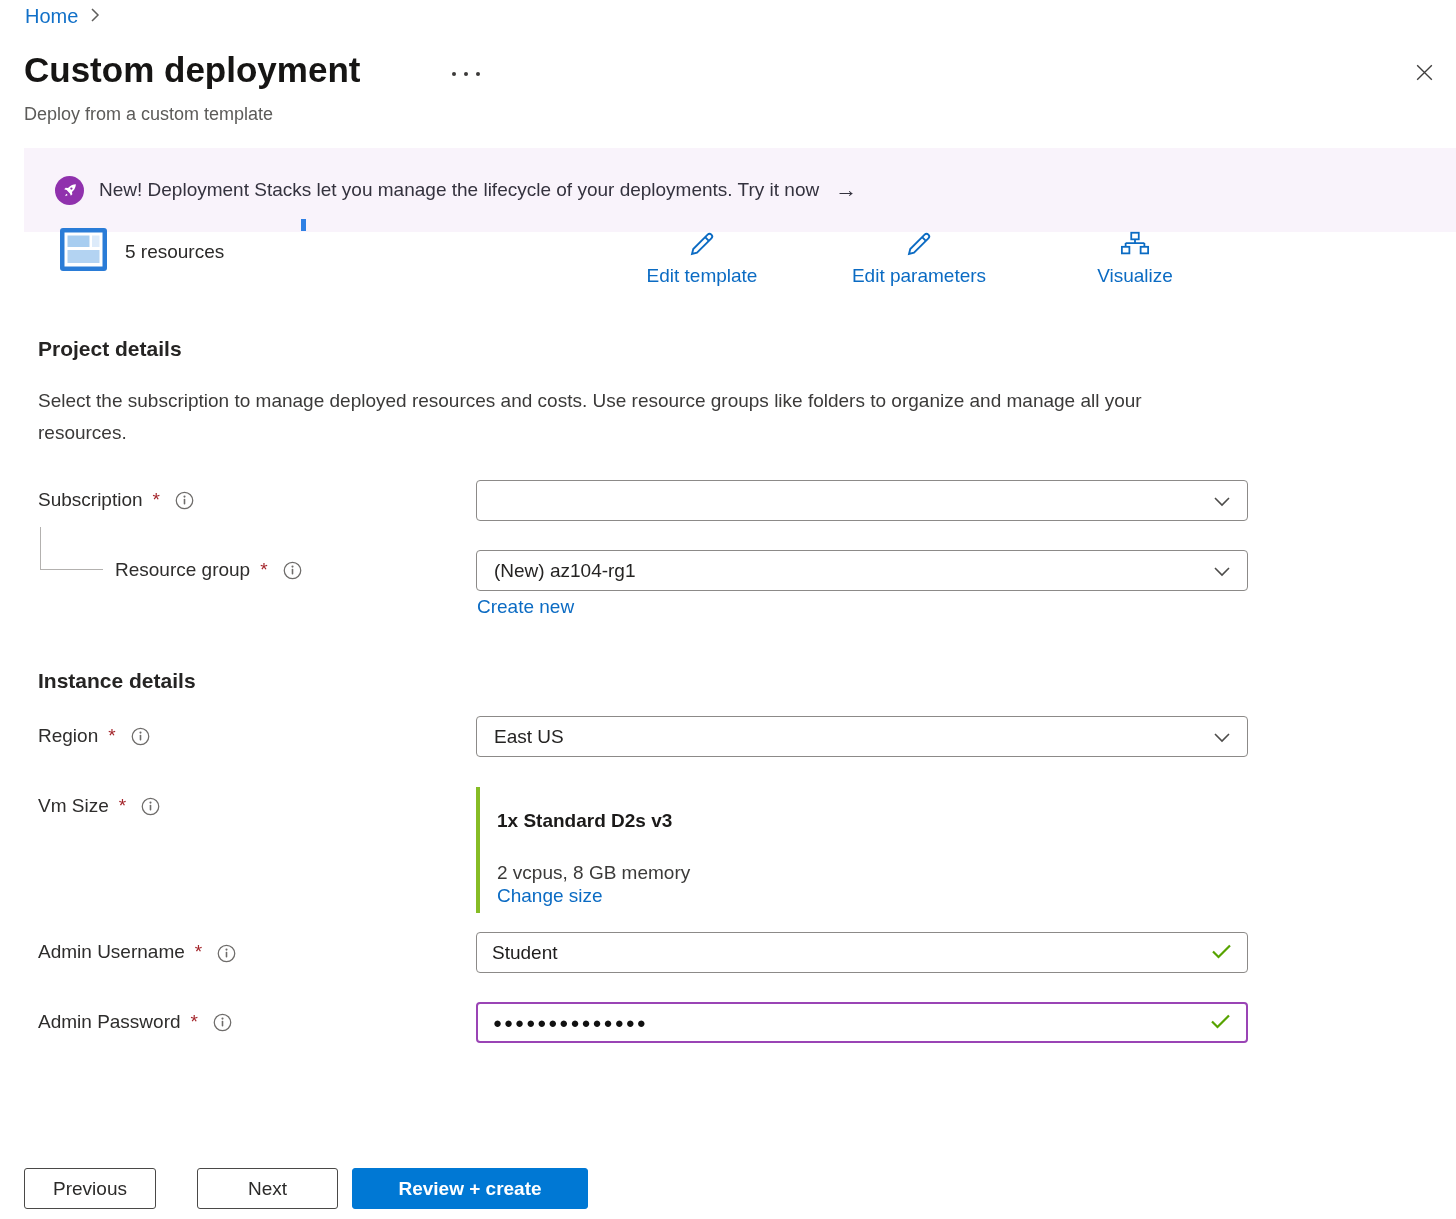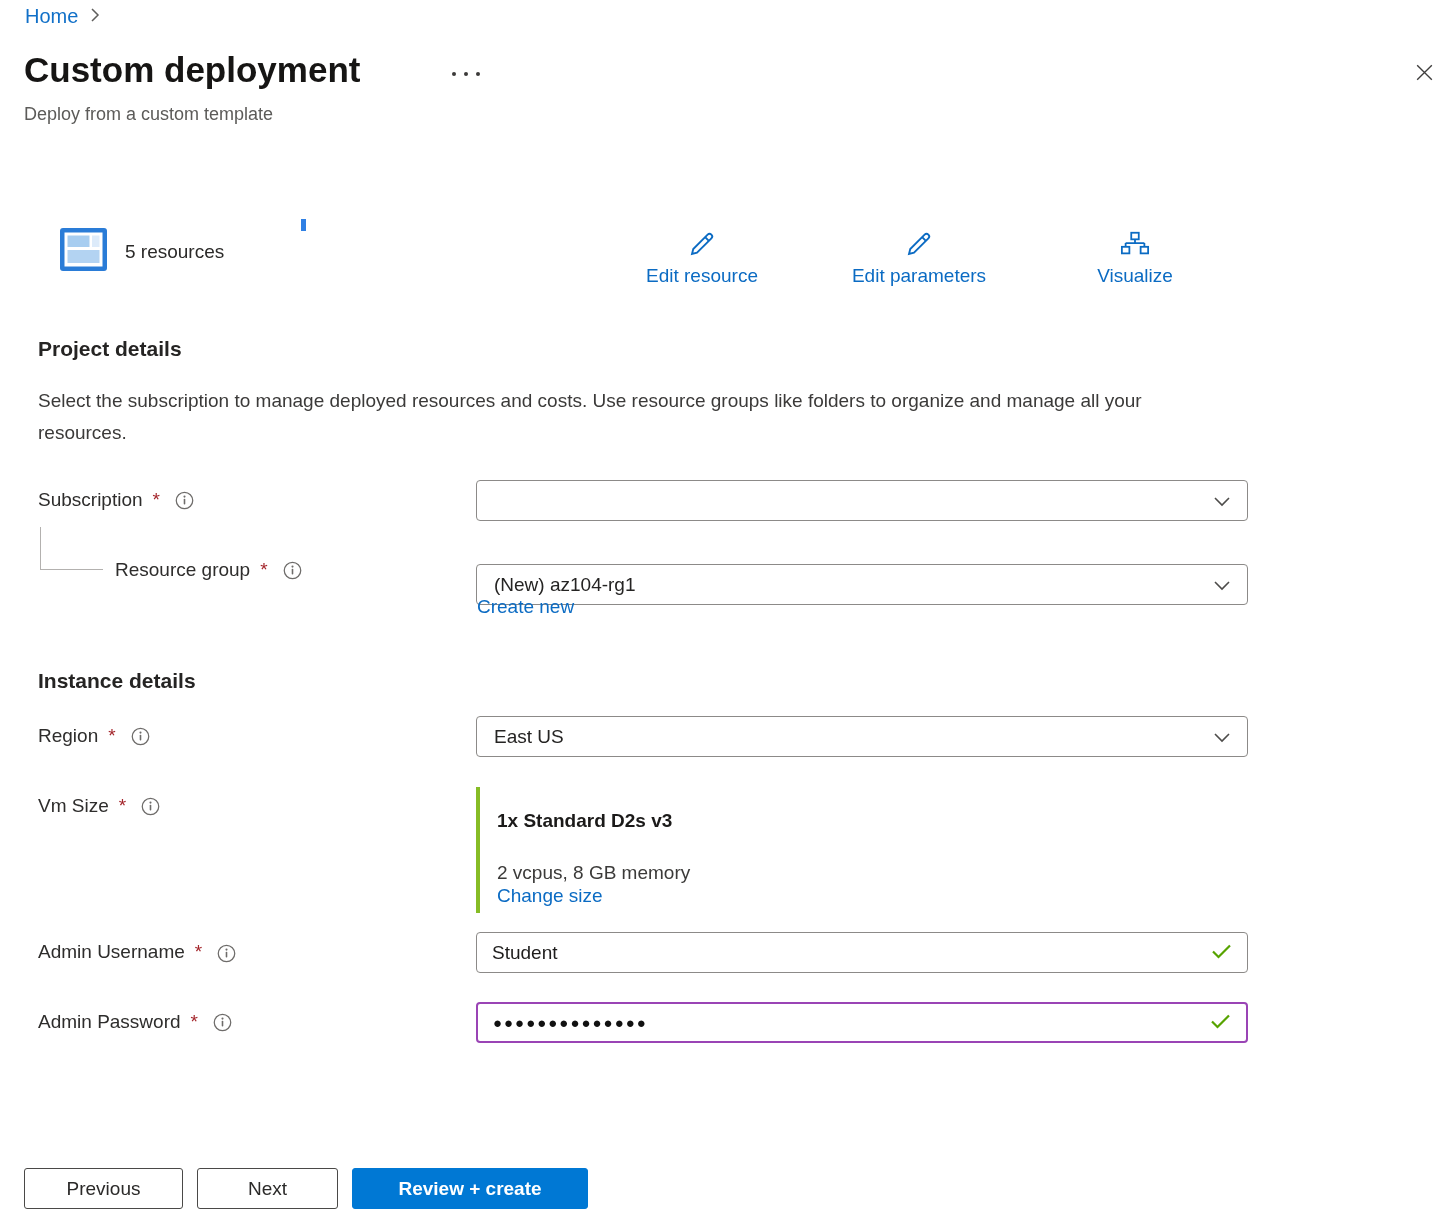--- a/index.html
+++ b/index.html
@@ -51,21 +51,21 @@
   #label-region { left:38px; top:725px;justify-content:flex-end; }
   #label-vmsize { left:38px; top:795px; }
   #label-username { left:38px; top:941px;align-items:flex-end; }
   #label-password { left:38px; top:1011px; }
   .connector { position:absolute; left:40px; top:527px; width:63px; height:43px;
     border-left:1px solid #b3b1af; border-bottom:1px solid #b3b1af; }
   .select { position:absolute; left:476px; width:772px; height:41px; border:1px solid #8c8a88;
     border-radius:4px; background:#fff; display:flex; align-items:center; justify-content:space-between;
     padding:0 17px; font-size:19px; color:#252423; cursor:pointer; }
   #select-subscription { top:480px; }
-  #select-resource-group { top:564px;gap:24px; }
+  #select-resource-group { top:550px;gap:24px; }
   #select-region { top:716px; }
   .link { position:absolute; font-size:19px; color:#0b6bc3; text-decoration:none; cursor:pointer; }
   #create-new { left:477px; top:596px; }
   
   .vm-block { position:absolute; left:476px; top:787px; border-left:4px solid #86bc25;
     padding:3px 0 6px 17px; }
   .vm-title { font-size:19px; font-weight:700; color:#1b1a19;margin-top:20px; }
   .vm-specs { font-size:19px; color:#3b3a39; margin-top:30px; }
   .vm-change { display:inline-block; font-size:19px; color:#0b6bc3; margin-top:1px;
     text-decoration:none; cursor:pointer; }
@@ -75,21 +75,21 @@
   #textbox-username { top:932px; }
   #textbox-password { top:1002px; border:2px solid #9a44b5; }
   .textbox input { flex:1; border:none; outline:none; font-size:19px; color:#1e1d1c;
     font-family:"Liberation Sans", sans-serif; background:transparent; }
   #textbox-password input { font-size:15px; letter-spacing:2px; color:#111; }
   .check { flex:0 0 auto; margin-left:8px; }
   
   .btn { position:absolute; top:1168px; height:41px; border-radius:3px; font-size:19px;
     font-family:"Liberation Sans", sans-serif; cursor:pointer; }
   .btn.secondary { background:#fff; border:1px solid #4a4947; color:#2b2a29; }
-  #btn-previous { left:24px; width:159px; }
+  #btn-previous { left:24px; width:132px; }
   #btn-next { left:197px; width:141px; }
   #btn-review { left:352px; width:236px; background:#0078d4; border:1px solid #0078d4;
     color:#fff; font-weight:700; }
 </style>
 </head>
 <body>
 
 <div class="page">
 
   <nav class="breadcrumb">
@@ -107,41 +107,52 @@
       <span class="dot"></span>
       <span class="dot"></span>
   </div>
   <button class="close-btn">
     <svg width="23" height="23" viewBox="0 0 22 22" stroke="#3f3e3d" stroke-width="1.3">
         <path d="M4 4l14 14M18 4L4 18"></path>
       </svg>
   </button>
   <div class="subtitle">Deploy from a custom template</div>
 
+  <div class="banner">
+    <span class="banner-icon">
+      <svg width="17" height="17" viewBox="0 0 24 24" fill="#ffffff">
+        <path d="M21 3c-4 .2-7.2 1.7-9.6 4.1L10 8.5l-3.4-.5-2.1 2.1 3.4 1.3 4.7 4.7 1.3 3.4 2.1-2.1-.5-3.4 1.4-1.4C19.3 10.2 20.8 7 21 3z"></path>
+        <circle cx="14.7" cy="9.3" r="1.6" fill="#9031ad"></circle>
+        <path d="M7.5 16.5c-1 .9-1.6 3.5-1.6 3.5s2.6-.6 3.5-1.6z"></path>
+      </svg>
+    </span>
+    <span class="banner-text">New! Deployment Stacks let you manage the lifecycle of your deployments. Try it now</span>
+    <span class="banner-arrow">→</span>
+  </div>
 
   <span class="artifact"></span>
   <span class="tpl-icon">
     <svg width="47" height="43" viewBox="0 0 47 43">
       <rect width="47" height="43" rx="3" fill="#2a7cd7"></rect>
       <rect x="4.5" y="4.5" width="38" height="34" fill="#ffffff"></rect>
       <rect x="7.5" y="7.5" width="22" height="11.5" fill="#a7cdf0"></rect>
       <rect x="32" y="7.5" width="7.5" height="11.5" fill="#ddebfa"></rect>
       <rect x="7.5" y="22" width="32" height="13" fill="#b3d3f2"></rect>
     </svg>
   </span>
   <span class="resource-count">5 resources</span>
 
   <button class="tpl-action" id="action-edit-template">
     <span>
       <svg width="30" height="30" viewBox="0 0 24 24" fill="none" stroke="#0b6bc3" stroke-width="1.5">
           <path d="M4 20l1-4L16.5 4.5a2.12 2.12 0 0 1 3 3L8 19l-4 1z"></path>
           <path d="M14.5 6.5l3 3"></path>
         </svg>
     </span>
-    <span class="lbl">Edit resource</span>
+    <span class="lbl">Edit template</span>
   </button>
   <button class="tpl-action" id="action-edit-parameters">
     <span>
       <svg width="30" height="30" viewBox="0 0 24 24" fill="none" stroke="#0b6bc3" stroke-width="1.5">
           <path d="M4 20l1-4L16.5 4.5a2.12 2.12 0 0 1 3 3L8 19l-4 1z"></path>
           <path d="M14.5 6.5l3 3"></path>
         </svg>
     </span>
     <span class="lbl">Edit parameters</span>
   </button>

